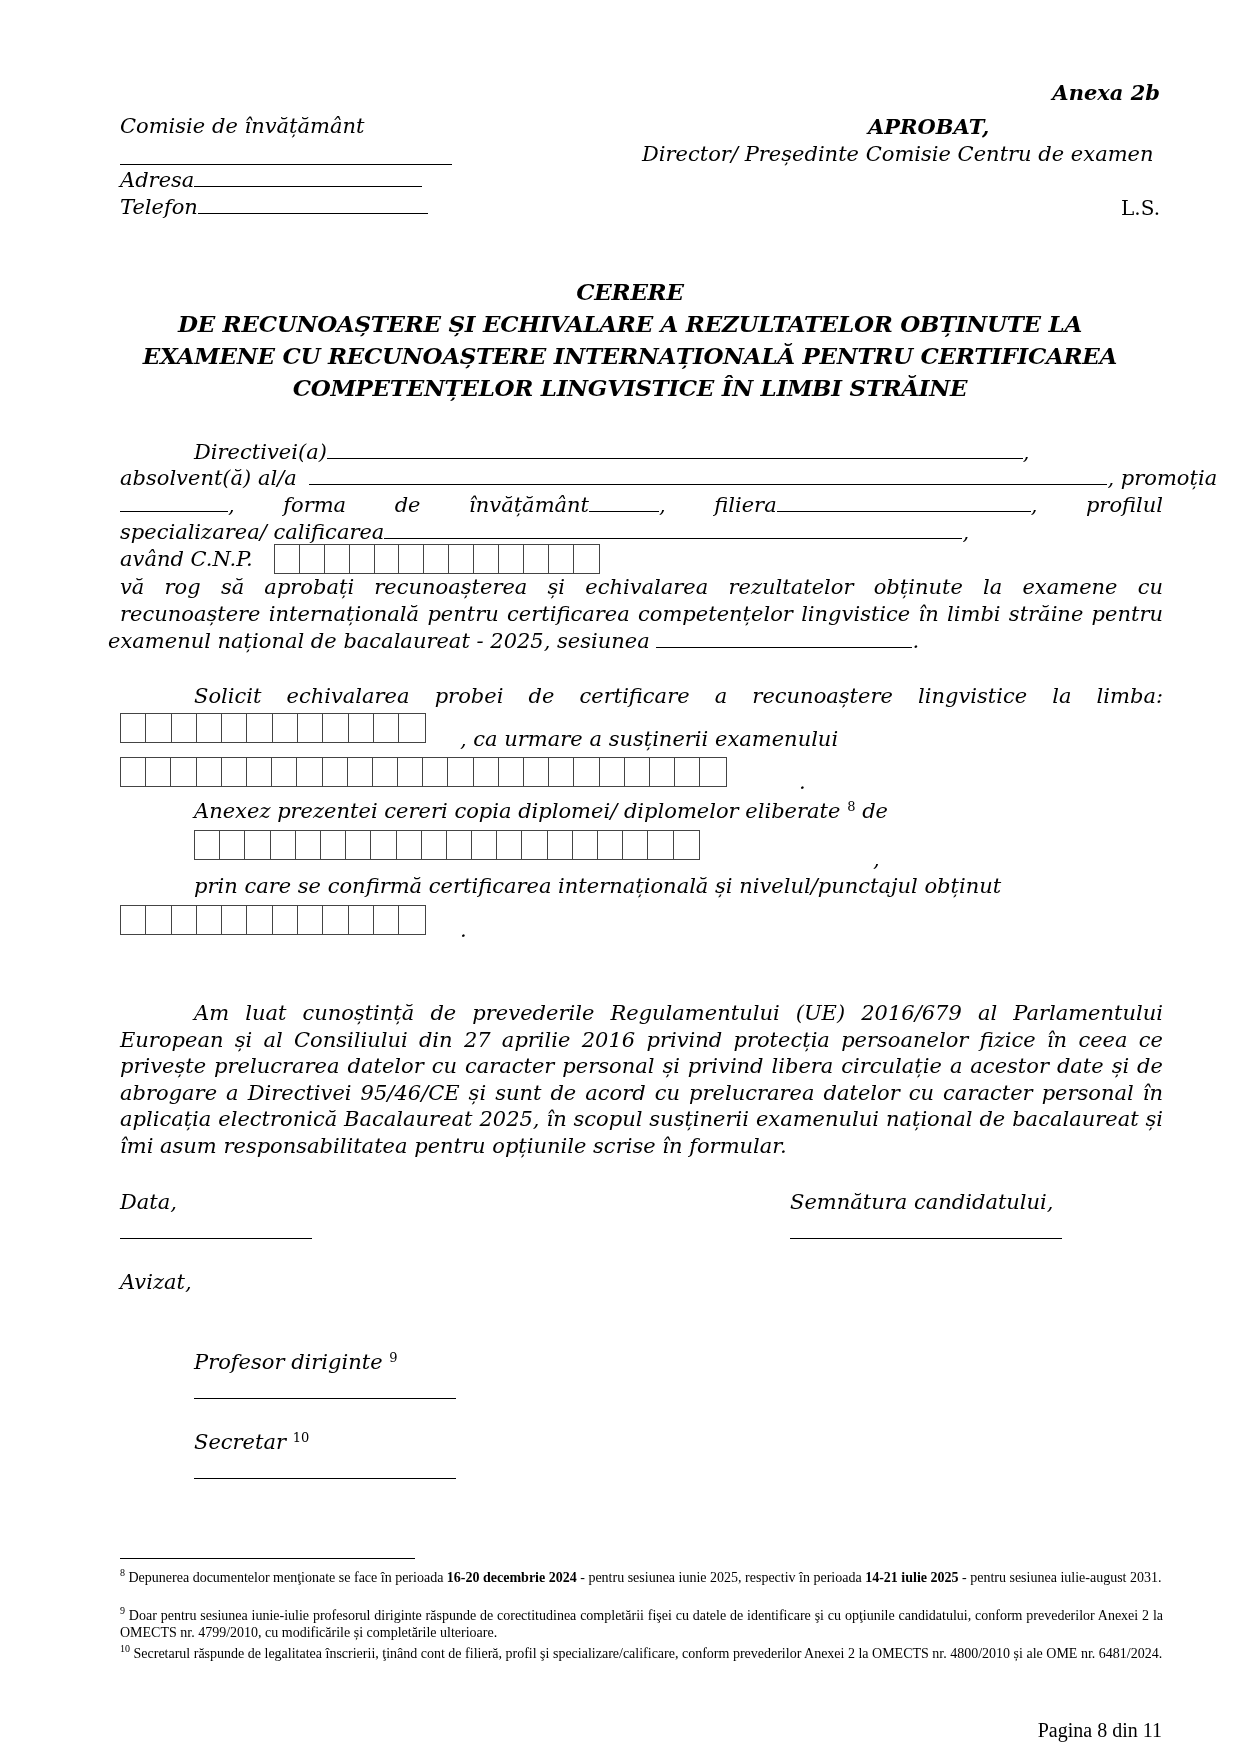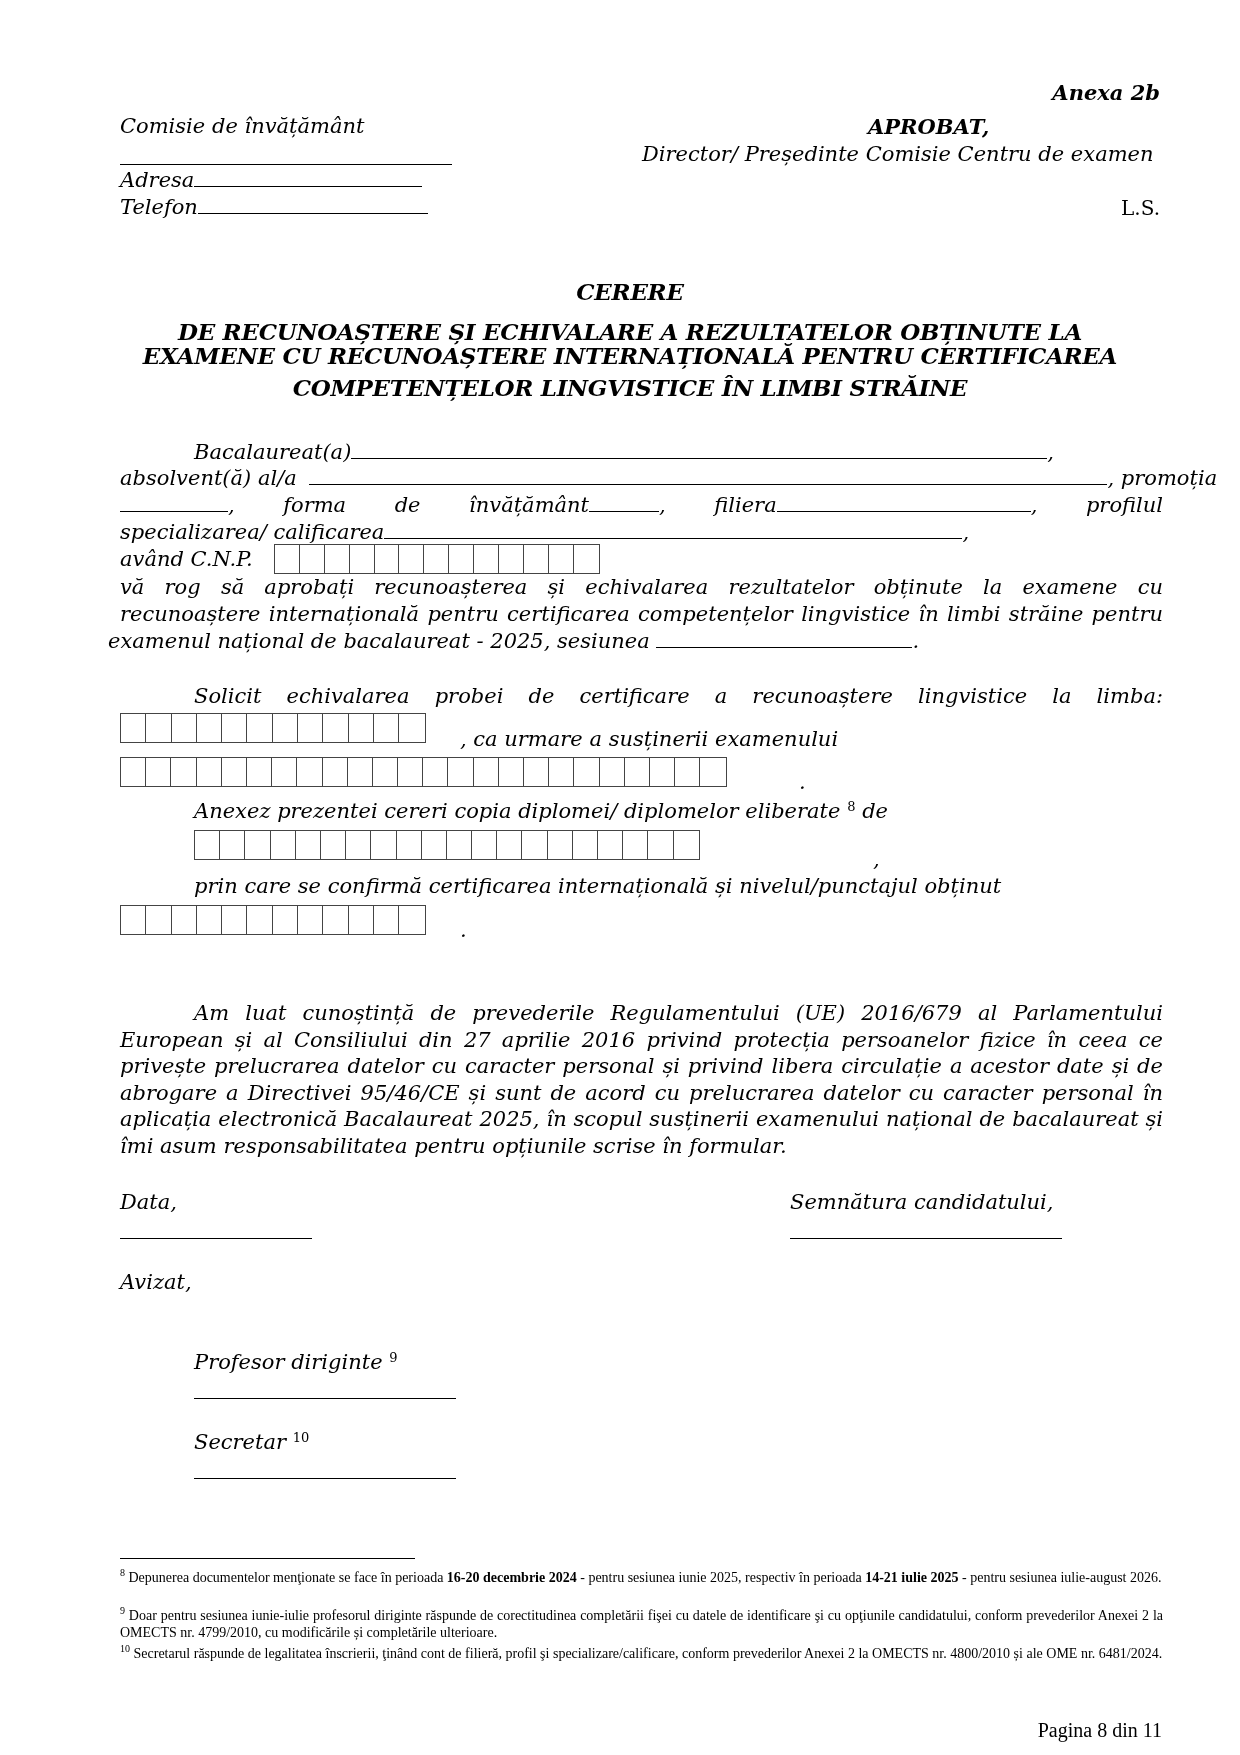--- a/index.html
+++ b/index.html
@@ -35,26 +35,26 @@
   </div>
   <div class="abs it" style="left:120px; top:195px;">
     <span>Telefon</span><span class="ul" style="width:230px;"></span>
   </div>
 
   <div class="abs it bold" style="left:868px; top:114px;">APROBAT,</div>
   <div class="abs it" style="left:642px; top:142px;">Director/ Președinte Comisie Centru de examen</div>
   <div class="abs" style="right:80px; top:196px; font-family:'DejaVu Serif', serif; font-size:20px;">L.S.</div>
 
   <div class="title" style="top:276px;">CERERE</div>
-  <div class="title" style="top:308px;margin-top:8px;">DE RECUNOAȘTERE ȘI ECHIVALARE A REZULTATELOR OBȚINUTE LA</div>
+  <div class="title" style="top:308px;">DE RECUNOAȘTERE ȘI ECHIVALARE A REZULTATELOR OBȚINUTE LA</div>
   <div class="title" style="top:340px;">EXAMENE CU RECUNOAȘTERE INTERNAȚIONALĂ PENTRU CERTIFICAREA</div>
   <div class="title" style="top:372px;">COMPETENȚELOR LINGVISTICE ÎN LIMBI STRĂINE</div>
 
   <div class="abs it" style="left:194px; top:440px;">
-    <span>Bacalaureat(a)</span><span class="ul" style="width:696px;"></span>,
+    <span>Directivei(a)</span><span class="ul" style="width:696px;"></span>,
   </div>
   <div class="abs it" style="left:120px; top:466px; width:1043px;">
     <span>absolvent(ă)  al/a</span>
     <span class="ul" style="width:798px; margin-left:6px;"></span><span>, promoția</span>
   </div>
   <div class="abs it" style="left:120px; top:493px; width:1043px; display:flex; justify-content:space-between;">
     <span><span class="ul" style="width:108px;"></span>,</span>
     <span>forma</span>
     <span>de</span>
     <span><span>învățământ</span><span class="ul" style="width:70px;"></span>,</span>
@@ -196,21 +196,21 @@
 
   <div class="abs it" style="left:194px; top:1430px;">
     <span>Secretar</span>
     <span class="sup">10</span>
   </div>
   <div class="abs" style="left:194px; top:1478px; width:262px; border-bottom:1.3px solid #000;"></div>
 
   <div class="rule"></div>
   <div class="fn" style="top:1564px;">
     <sup>8</sup>
-    <span>Depunerea documentelor menţionate se face în perioada </span><b>16-20 decembrie 2024</b><span> - pentru sesiunea iunie 2025, respectiv în perioada </span><b>14-21 iulie 2025</b><span> - pentru sesiunea iulie-august 2026.</span>
+    <span>Depunerea documentelor menţionate se face în perioada </span><b>16-20 decembrie 2024</b><span> - pentru sesiunea iunie 2025, respectiv în perioada </span><b>14-21 iulie 2025</b><span> - pentru sesiunea iulie-august 2031.</span>
   </div>
   <div class="fn" style="top:1602px;">
     <sup>9</sup>
     <span>Doar pentru sesiunea iunie-iulie profesorul diriginte răspunde de corectitudinea completării fişei cu datele de identificare şi cu opţiunile candidatului, conform prevederilor Anexei 2 la OMECTS nr. 4799/2010, cu modificările și completările ulterioare.</span>
   </div>
   <div class="fn" style="top:1640px;">
     <sup>10</sup>
     <span>Secretarul răspunde de legalitatea înscrierii, ţinând cont de filieră, profil şi specializare/calificare, conform prevederilor Anexei 2 la OMECTS nr. 4800/2010 și ale OME nr. 6481/2024.</span>
   </div>
 

